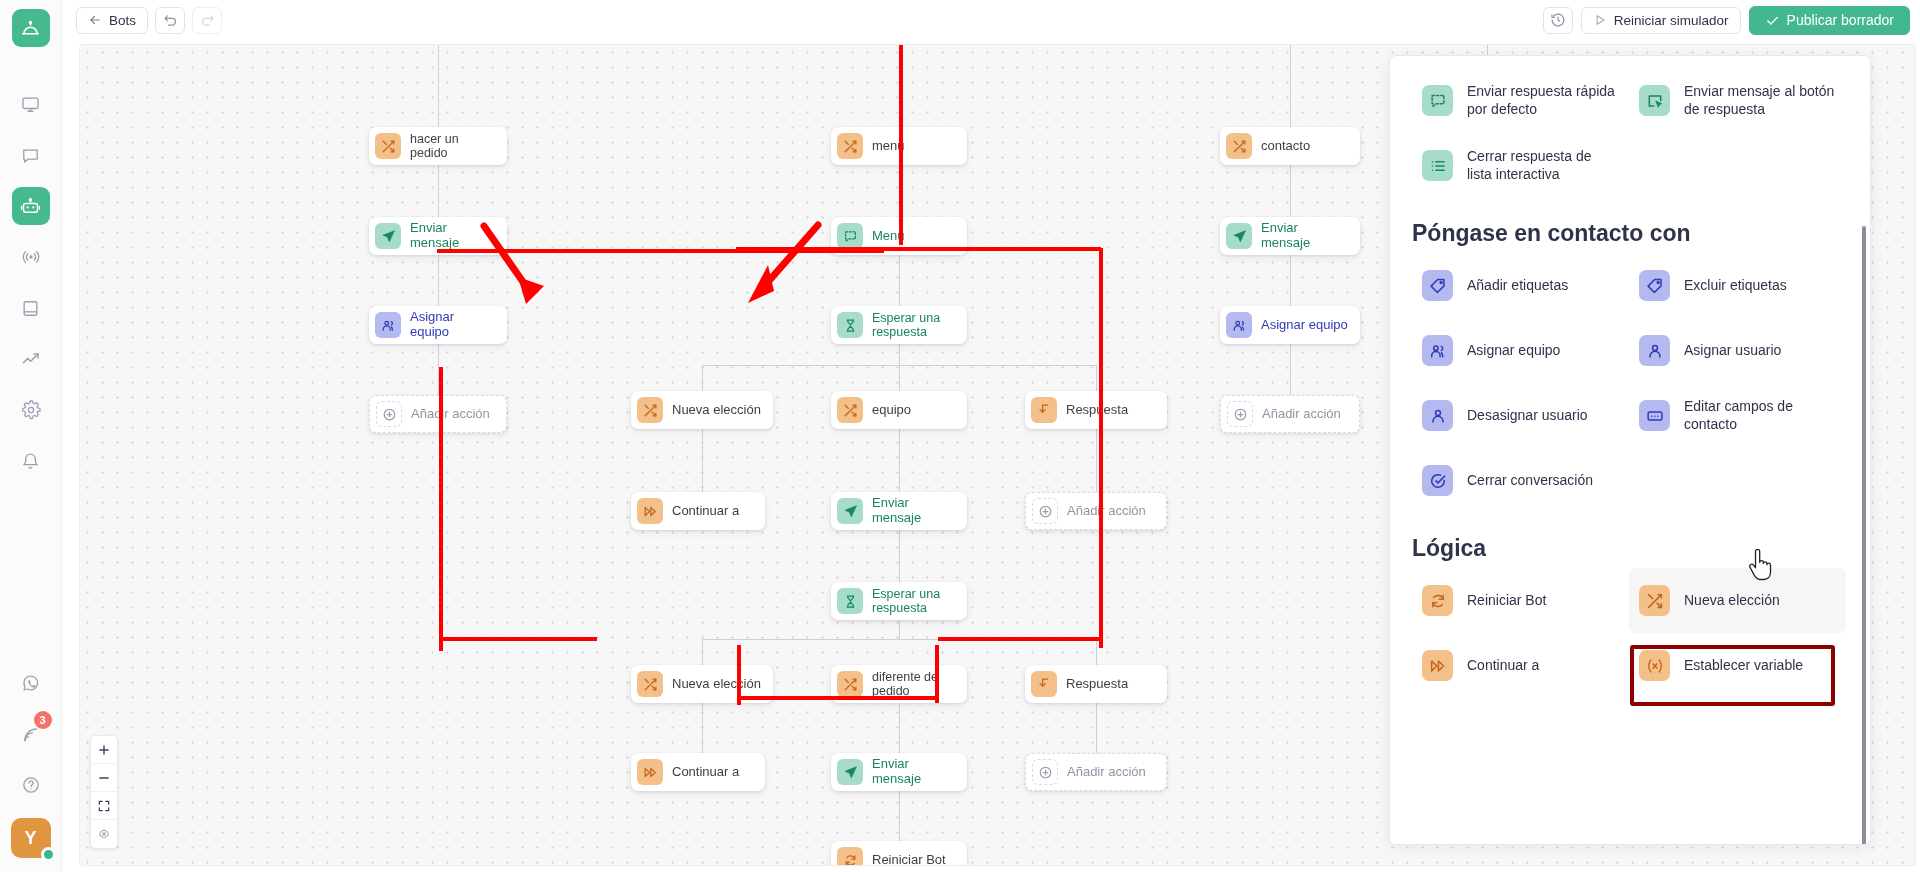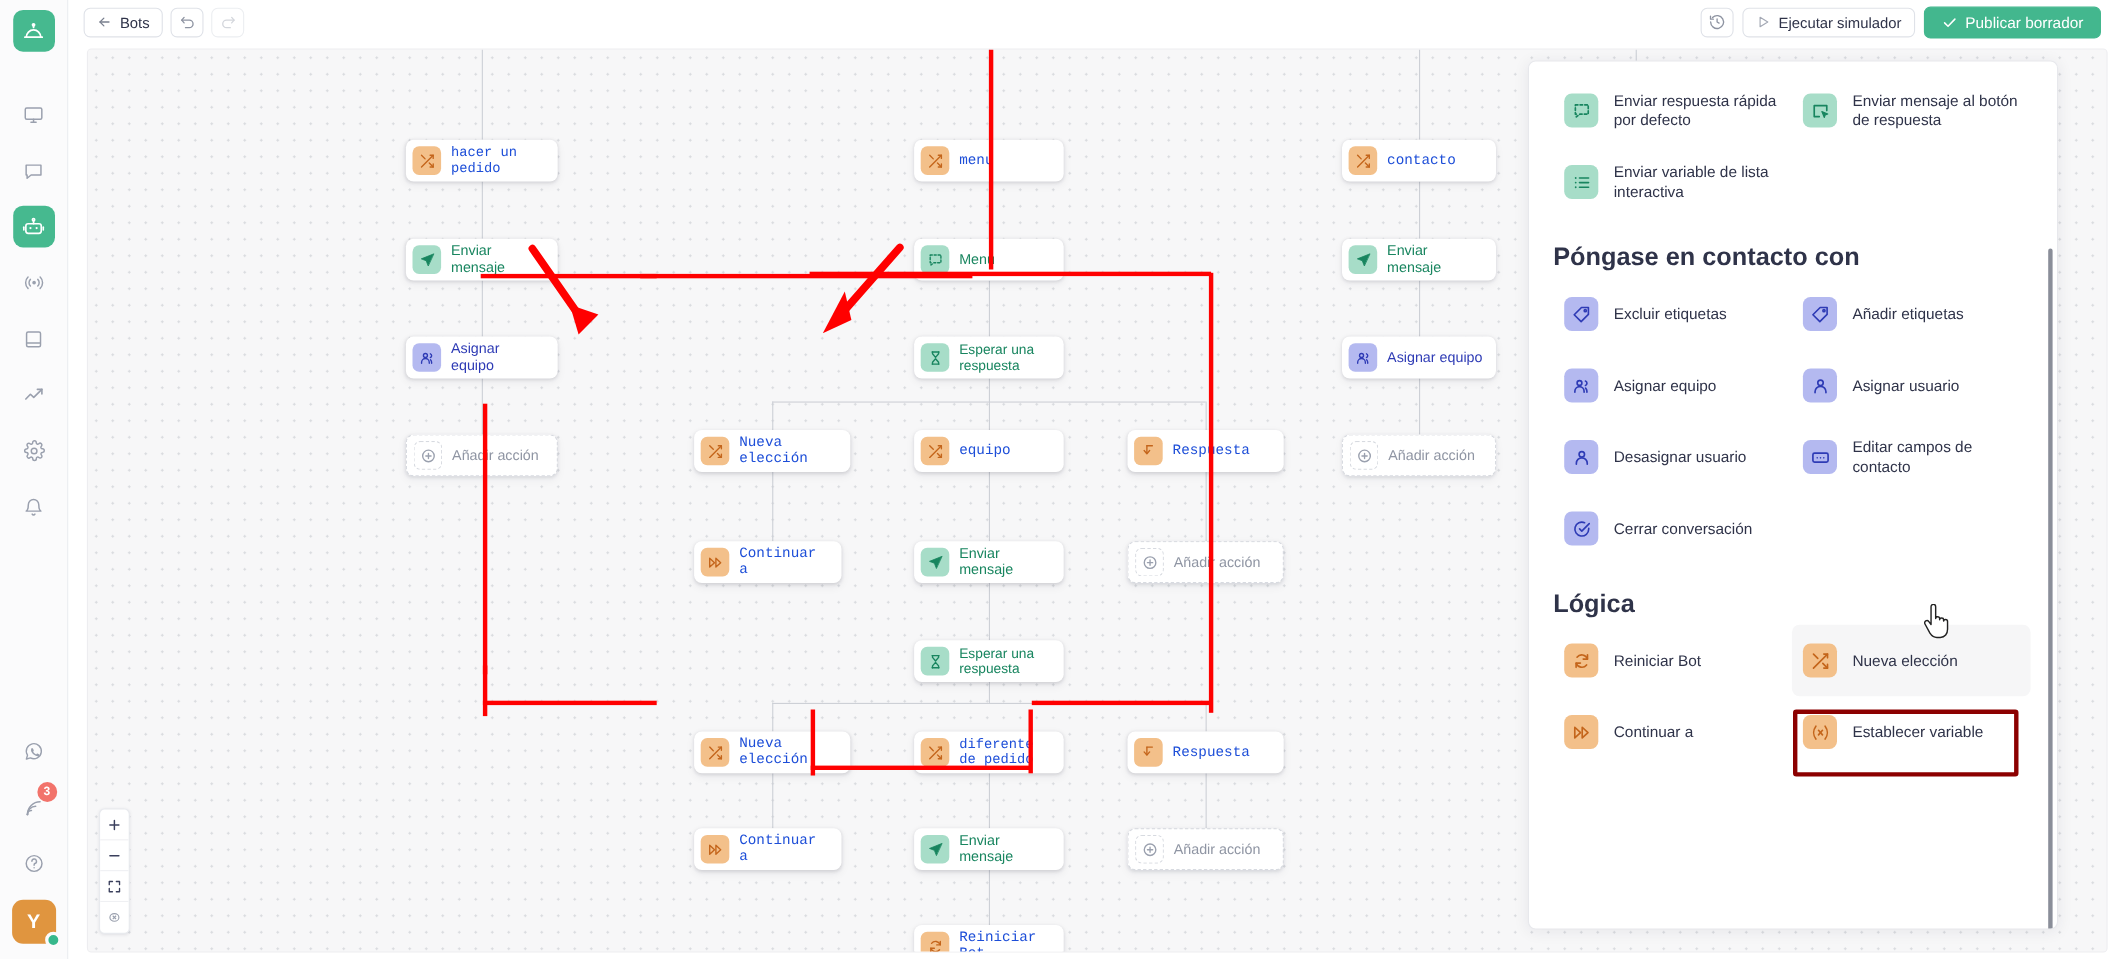--- a/index.html
+++ b/index.html
@@ -99,21 +99,21 @@
   .node .ic {
     width:26px; height:26px; border-radius:6px; flex:0 0 26px;
     display:flex; align-items:center; justify-content:center;
   }
   .node .lbl { line-height:1.12; white-space:normal; }
   .node.two .lbl { font-size:12.5px; }
 
   .ic.orange { background:#f3c08a; color:#c4651b; }
   .ic.green  { background:#a7ddc8; color:#18855f; }
   .ic.purple { background:#b4b9f0; color:#2e3bb5; }
-  .lbl.orange { color:#1d4ed8;font-family:Liberation Mono, monospace; }
+  .lbl.orange { color:#404040; }
   .lbl.green  { color:#18855f; }
   .lbl.purple { color:#2e3bb5; }
 
   .node.add {
     background:#fff; border:1px dashed #d7dae0; color:#9aa0ae;
     box-shadow:0 1px 3px rgba(28,32,55,.10), 0 3px 9px rgba(28,32,55,.05);
   }
   .node.add .ic {
     border:1px dashed #d7dae0; background:transparent; color:#9aa0ae;
   }
@@ -306,21 +306,21 @@
       <svg width="16" height="16" viewBox="0 0 24 24" fill="none" stroke="#8d93a1" stroke-width="1.8" stroke-linecap="round" stroke-linejoin="round">
           <path d="M3.2 12a8.8 8.8 0 1 0 2.6-6.2"></path>
           <path d="M3 4.2v3.9h3.9"></path>
           <path d="M12 7.8V12l2.7 1.6"></path>
         </svg>
     </div>
     <div class="hbtn">
       <svg width="14" height="14" viewBox="0 0 24 24" fill="none" stroke="#a3a8b4" stroke-width="1.8" stroke-linejoin="round">
           <path d="M7 4.6l12 7.4-12 7.4z"></path>
         </svg>
-      <span>Ejecutar simulador</span>
+      <span>Reiniciar simulador</span>
     </div>
     <div class="hbtn primary">
       <svg width="15" height="15" viewBox="0 0 24 24" fill="none" stroke="#fff" stroke-width="2.2" stroke-linecap="round" stroke-linejoin="round">
           <path d="M4.5 12.5l5 5 10-10.5"></path>
         </svg>
       <span>Publicar borrador</span>
     </div>
   </div>
 </div>
 
@@ -724,43 +724,43 @@
           <span class="tic green">
             <svg width="18" height="18" viewBox="0 0 24 24" fill="none" stroke="#18855f" stroke-width="2" stroke-linecap="round" stroke-linejoin="round">
               <path d="M9.2 6.4h11"></path>
               <path d="M9.2 12h11"></path>
               <path d="M9.2 17.6h11"></path>
               <circle cx="4.6" cy="6.4" r="1.1" fill="#18855f" stroke="none"></circle>
               <circle cx="4.6" cy="12" r="1.1" fill="#18855f" stroke="none"></circle>
               <circle cx="4.6" cy="17.6" r="1.1" fill="#18855f" stroke="none"></circle>
             </svg>
           </span>
-          <span class="tlbl">Enviar variable de lista interactiva</span>
+          <span class="tlbl">Cerrar respuesta de lista interactiva</span>
         </div>
       </div>
 
     <div class="sec-title">Póngase en contacto con</div>
     <div class="grid" id="contact-tiles">
         <div class="tile">
           <span class="tic purple">
             <svg width="18" height="18" viewBox="0 0 24 24" fill="none" stroke="#2e3bb5" stroke-width="2" stroke-linecap="round" stroke-linejoin="round">
               <path d="M11.6 3.4H20v8.4l-8.8 8.8-8.4-8.4z"></path>
               <circle cx="16.2" cy="7.3" r="1.3"></circle>
             </svg>
           </span>
-          <span class="tlbl">Excluir etiquetas</span>
+          <span class="tlbl">Añadir etiquetas</span>
         </div>
         <div class="tile">
           <span class="tic purple">
             <svg width="18" height="18" viewBox="0 0 24 24" fill="none" stroke="#2e3bb5" stroke-width="2" stroke-linecap="round" stroke-linejoin="round">
               <path d="M11.6 3.4H20v8.4l-8.8 8.8-8.4-8.4z"></path>
               <circle cx="16.2" cy="7.3" r="1.3"></circle>
             </svg>
           </span>
-          <span class="tlbl">Añadir etiquetas</span>
+          <span class="tlbl">Excluir etiquetas</span>
         </div>
         <div class="tile">
           <span class="tic purple">
             <svg width="18" height="18" viewBox="0 0 24 24" fill="none" stroke="#2e3bb5" stroke-width="2" stroke-linecap="round" stroke-linejoin="round">
               <circle cx="9.2" cy="8.2" r="2.9"></circle>
               <path d="M3.6 19.5v-1.2a5.6 5.6 0 0 1 11.2 0v1.2"></path>
               <path d="M16.4 5.8a2.9 2.9 0 0 1 0 5.4"></path>
               <path d="M18.2 19.5v-1.2a5.4 5.4 0 0 0-1.6-3.8"></path>
             </svg>
           </span>

